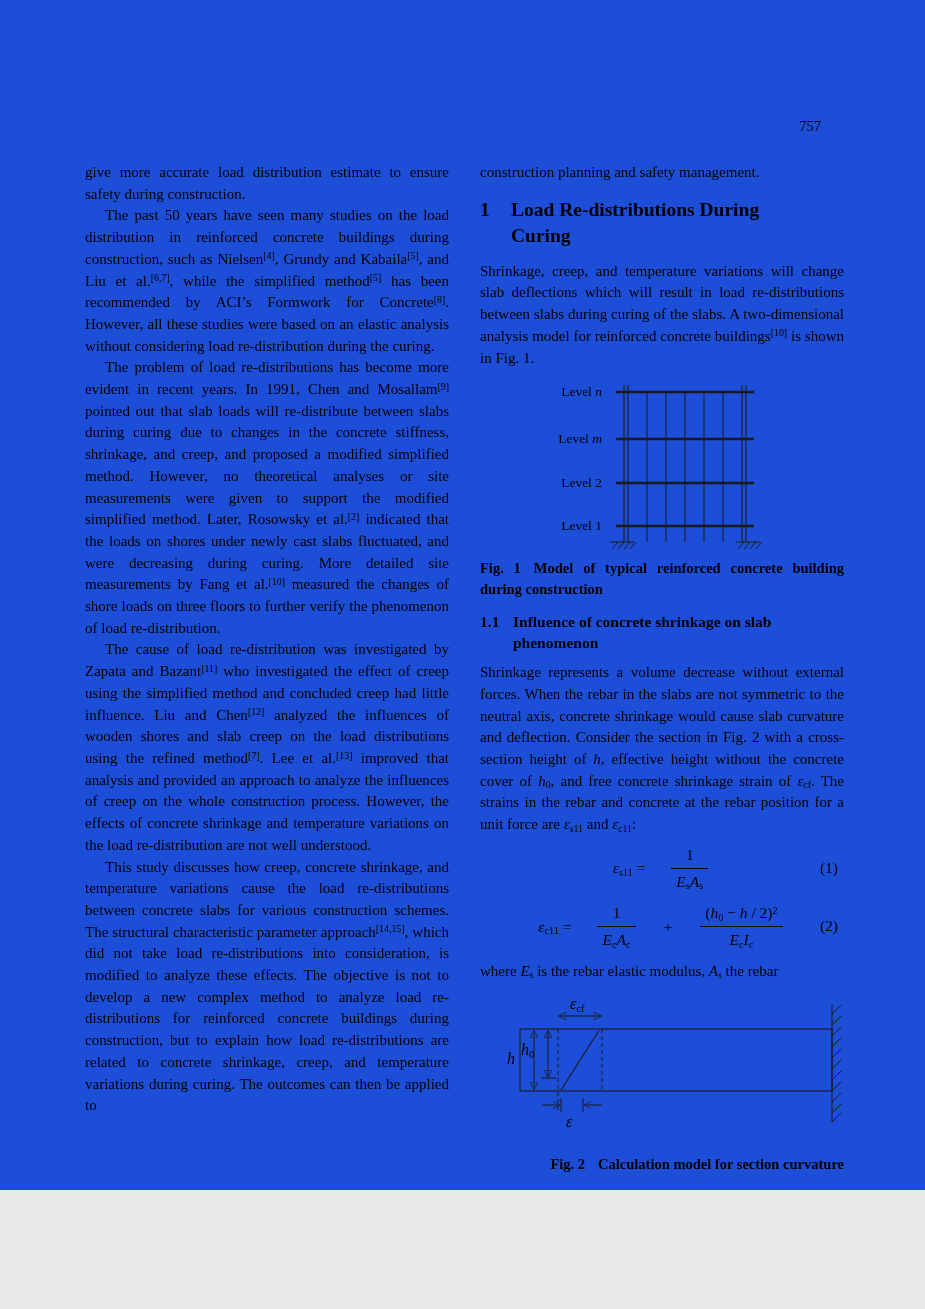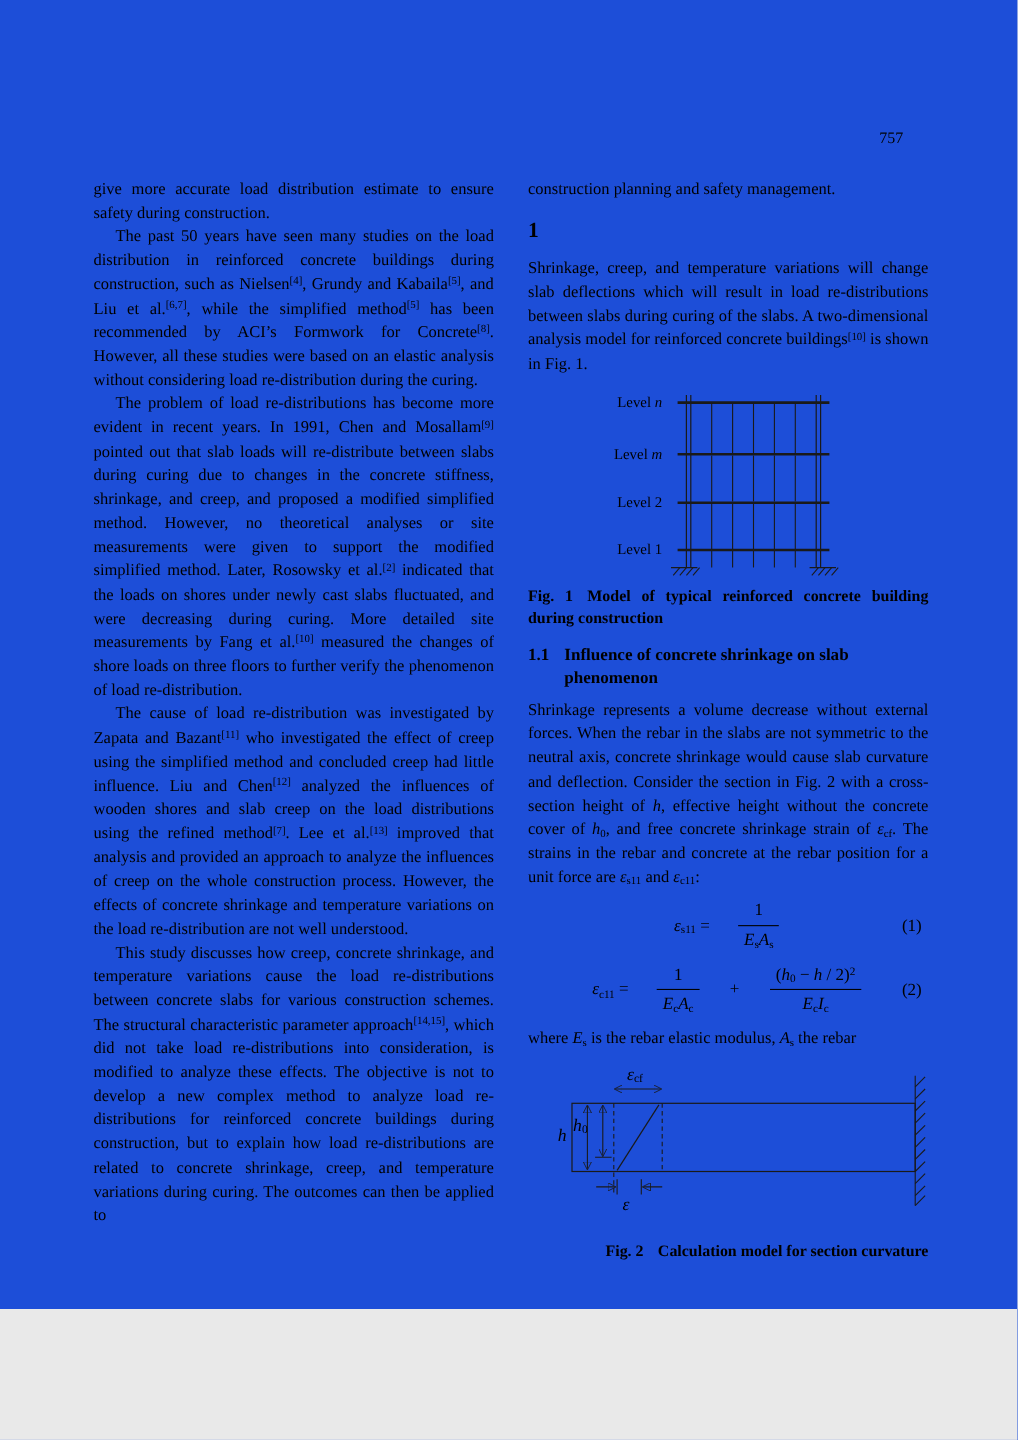--- a/index.html
+++ b/index.html
@@ -66,20 +66,21 @@
     <p class="para indent">The problem of load re-distributions has become more evident in recent years. In 1991, Chen and Mosallam<sup>[9]</sup> pointed out that slab loads will re-distribute between slabs during curing due to changes in the concrete stiffness, shrinkage, and creep, and proposed a modified simplified method. However, no theoretical analyses or site measurements were given to support the modified simplified method. Later, Rosowsky et al.<sup>[2]</sup> indicated that the loads on shores under newly cast slabs fluctuated, and were decreasing during curing. More detailed site measurements by Fang et al.<sup>[10]</sup> measured the changes of shore loads on three floors to further verify the phenomenon of load re-distribution.</p>
     <p class="para indent">The cause of load re-distribution was investigated by Zapata and Bazant<sup>[11]</sup> who investigated the effect of creep using the simplified method and concluded creep had little influence. Liu and Chen<sup>[12]</sup> analyzed the influences of wooden shores and slab creep on the load distributions using the refined method<sup>[7]</sup>. Lee et al.<sup>[13]</sup> improved that analysis and provided an approach to analyze the influences of creep on the whole construction process. However, the effects of concrete shrinkage and temperature variations on the load re-distribution are not well understood.</p>
     <p class="para indent">This study discusses how creep, concrete shrinkage, and temperature variations cause the load re-distributions between concrete slabs for various construction schemes. The structural characteristic parameter approach<sup>[14,15]</sup>, which did not take load re-distributions into consideration, is modified to analyze these effects. The objective is not to develop a new complex method to analyze load re-distributions for reinforced concrete buildings during construction, but to explain how load re-distributions are related to concrete shrinkage, creep, and temperature variations during curing. The outcomes can then be applied to</p>
   </div>
 
   <div class="col col-right">
     <p class="para">construction planning and safety management.</p>
 
     <div class="sec-head">
       <span class="num">1</span>
+      <span class="ttl">Load Re-distributions During Curing</span>
     </div>
 
     <p class="para">Shrinkage, creep, and temperature variations will change slab deflections which will result in load re-distributions between slabs during curing of the slabs. A two-dimensional analysis model for reinforced concrete buildings<sup>[10]</sup> is shown in Fig. 1.</p>
 
     <div class="fig1">
       <span class="lvl" style="top:3px">Level <i>n</i></span>
       <span class="lvl" style="top:50px">Level <i>m</i></span>
       <span class="lvl" style="top:94px">Level 2</span>
       <span class="lvl" style="top:137px">Level 1</span>
       <svg width="160" height="170" viewBox="0 0 160 170">

